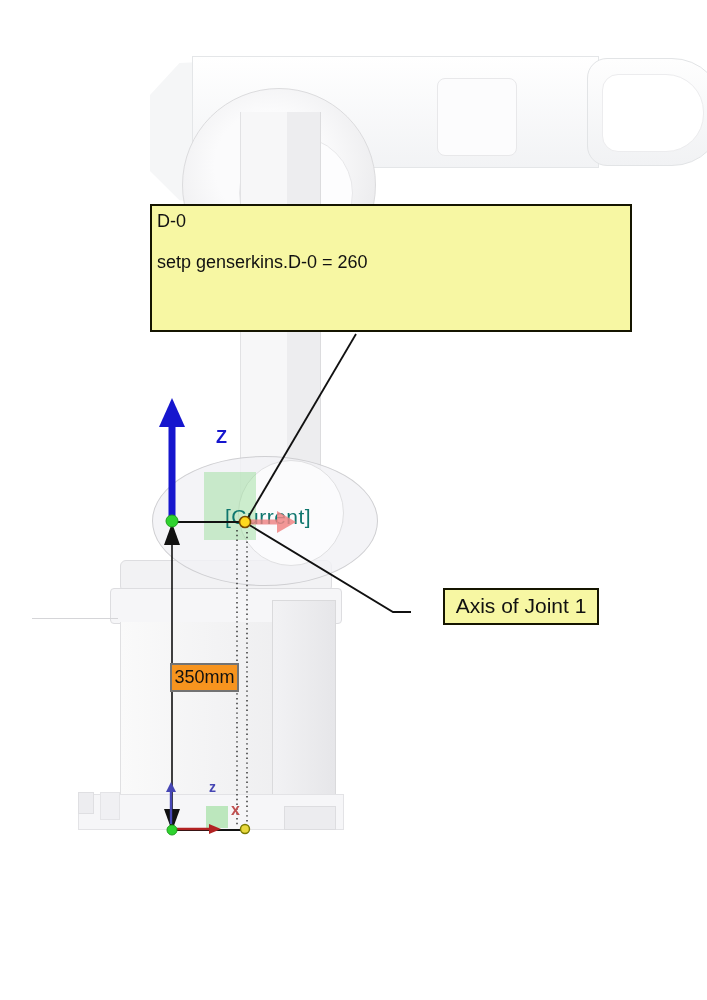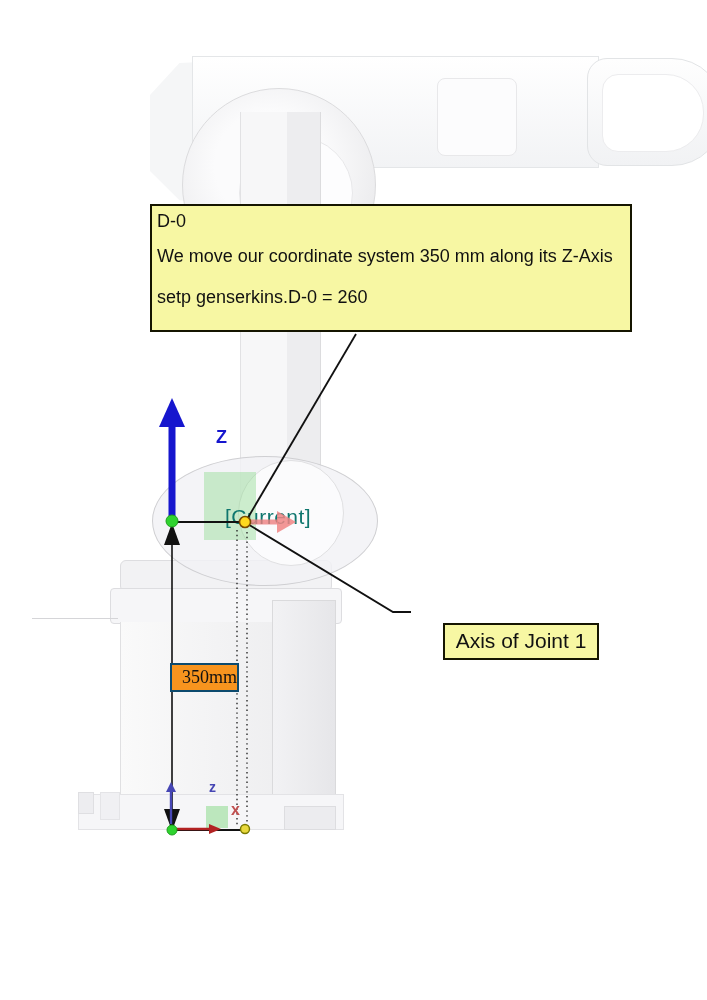--- a/index.html
+++ b/index.html
@@ -49,24 +49,24 @@
   .hl-top{left:172px;top:472px;width:52px;height:68px;background:rgba(130,215,130,0.38);}
   .hl-bottom{left:174px;top:806px;width:22px;height:22px;background:rgba(130,215,130,0.5);}
   
   .current-label{left:193px;top:505px;font-size:21px;color:#0f766e;z-index:3;letter-spacing:0.5px;text-align:center;}
   svg.overlay{position:absolute;left:0;top:0;z-index:30;pointer-events:none;}
   .lbl{z-index:40;box-sizing:border-box;}
   .callout{left:118px;top:204px;width:482px;height:128px;background:var(--callout-bg);
       border:2px solid #151500;padding:5px 5px 0 5px;font-size:18px;line-height:21px;}
   .callout .title{margin-bottom:14px;}
   .callout .cmd{margin-top:20px;}
-  .axis-label{left:411px;top:623px;width:156px;height:37px;background:var(--callout-bg);border:2px solid #151500;
+  .axis-label{left:411px;top:588px;width:156px;height:37px;background:var(--callout-bg);border:2px solid #151500;
       font-size:21px;line-height:32px;text-align:center;}
-  .dim-label{left:138px;top:663px;width:69px;height:29px;background:var(--dim-bg);border:2px solid #0c4a6e;
-      font-size:18px;line-height:24px;text-align:right;font-family:Liberation Serif, serif;}
+  .dim-label{left:138px;top:663px;width:69px;height:29px;background:var(--dim-bg);border:2px solid #737373;
+      font-size:18px;line-height:24px;text-align:center;}
   .z-big{left:184px;top:427px;color:var(--z-blue);font-size:18px;font-weight:bold;z-index:40;}
   .z-small{left:177px;top:779px;color:#4646b4;font-size:14px;font-weight:bold;z-index:40;}
   .x-small{left:199px;top:801px;color:#c05050;font-size:16px;font-weight:bold;z-index:40;}
 </style>
 </head>
 <body>
 
 <div class="canvas">
 
   <div class="abs robot arm-left-end"></div>
@@ -122,21 +122,20 @@
     <polygon points="221,829 209,824 209,834" style="fill:var(--x-red)"></polygon>
 
     <circle cx="172" cy="521" r="6" style="fill:var(--green)" stroke="#1f9f1f" stroke-width="1"></circle>
     <circle cx="245" cy="522" r="5.5" style="fill:var(--dot-yellow)" stroke="#7a4a00" stroke-width="1.6"></circle>
     <circle cx="172" cy="830" r="5" style="fill:var(--green)" stroke="#1f9f1f" stroke-width="1"></circle>
     <circle cx="245" cy="829" r="4.5" fill="#e8d83c" stroke="#7a7a00" stroke-width="1.4"></circle>
   </svg>
 
   <div class="abs lbl callout">
     <div class="title">D-0</div>
-    <div>We move our coordinate system  350 mm along its Z-Axis</div>
     <div class="cmd">setp genserkins.D-0 = 260</div>
   </div>
 
   <div class="abs lbl axis-label">Axis of Joint 1</div>
 
   <div class="abs lbl dim-label">350mm</div>
 
   <div class="abs z-big">Z</div>
   <div class="abs z-small">z</div>
   <div class="abs x-small">x</div>

